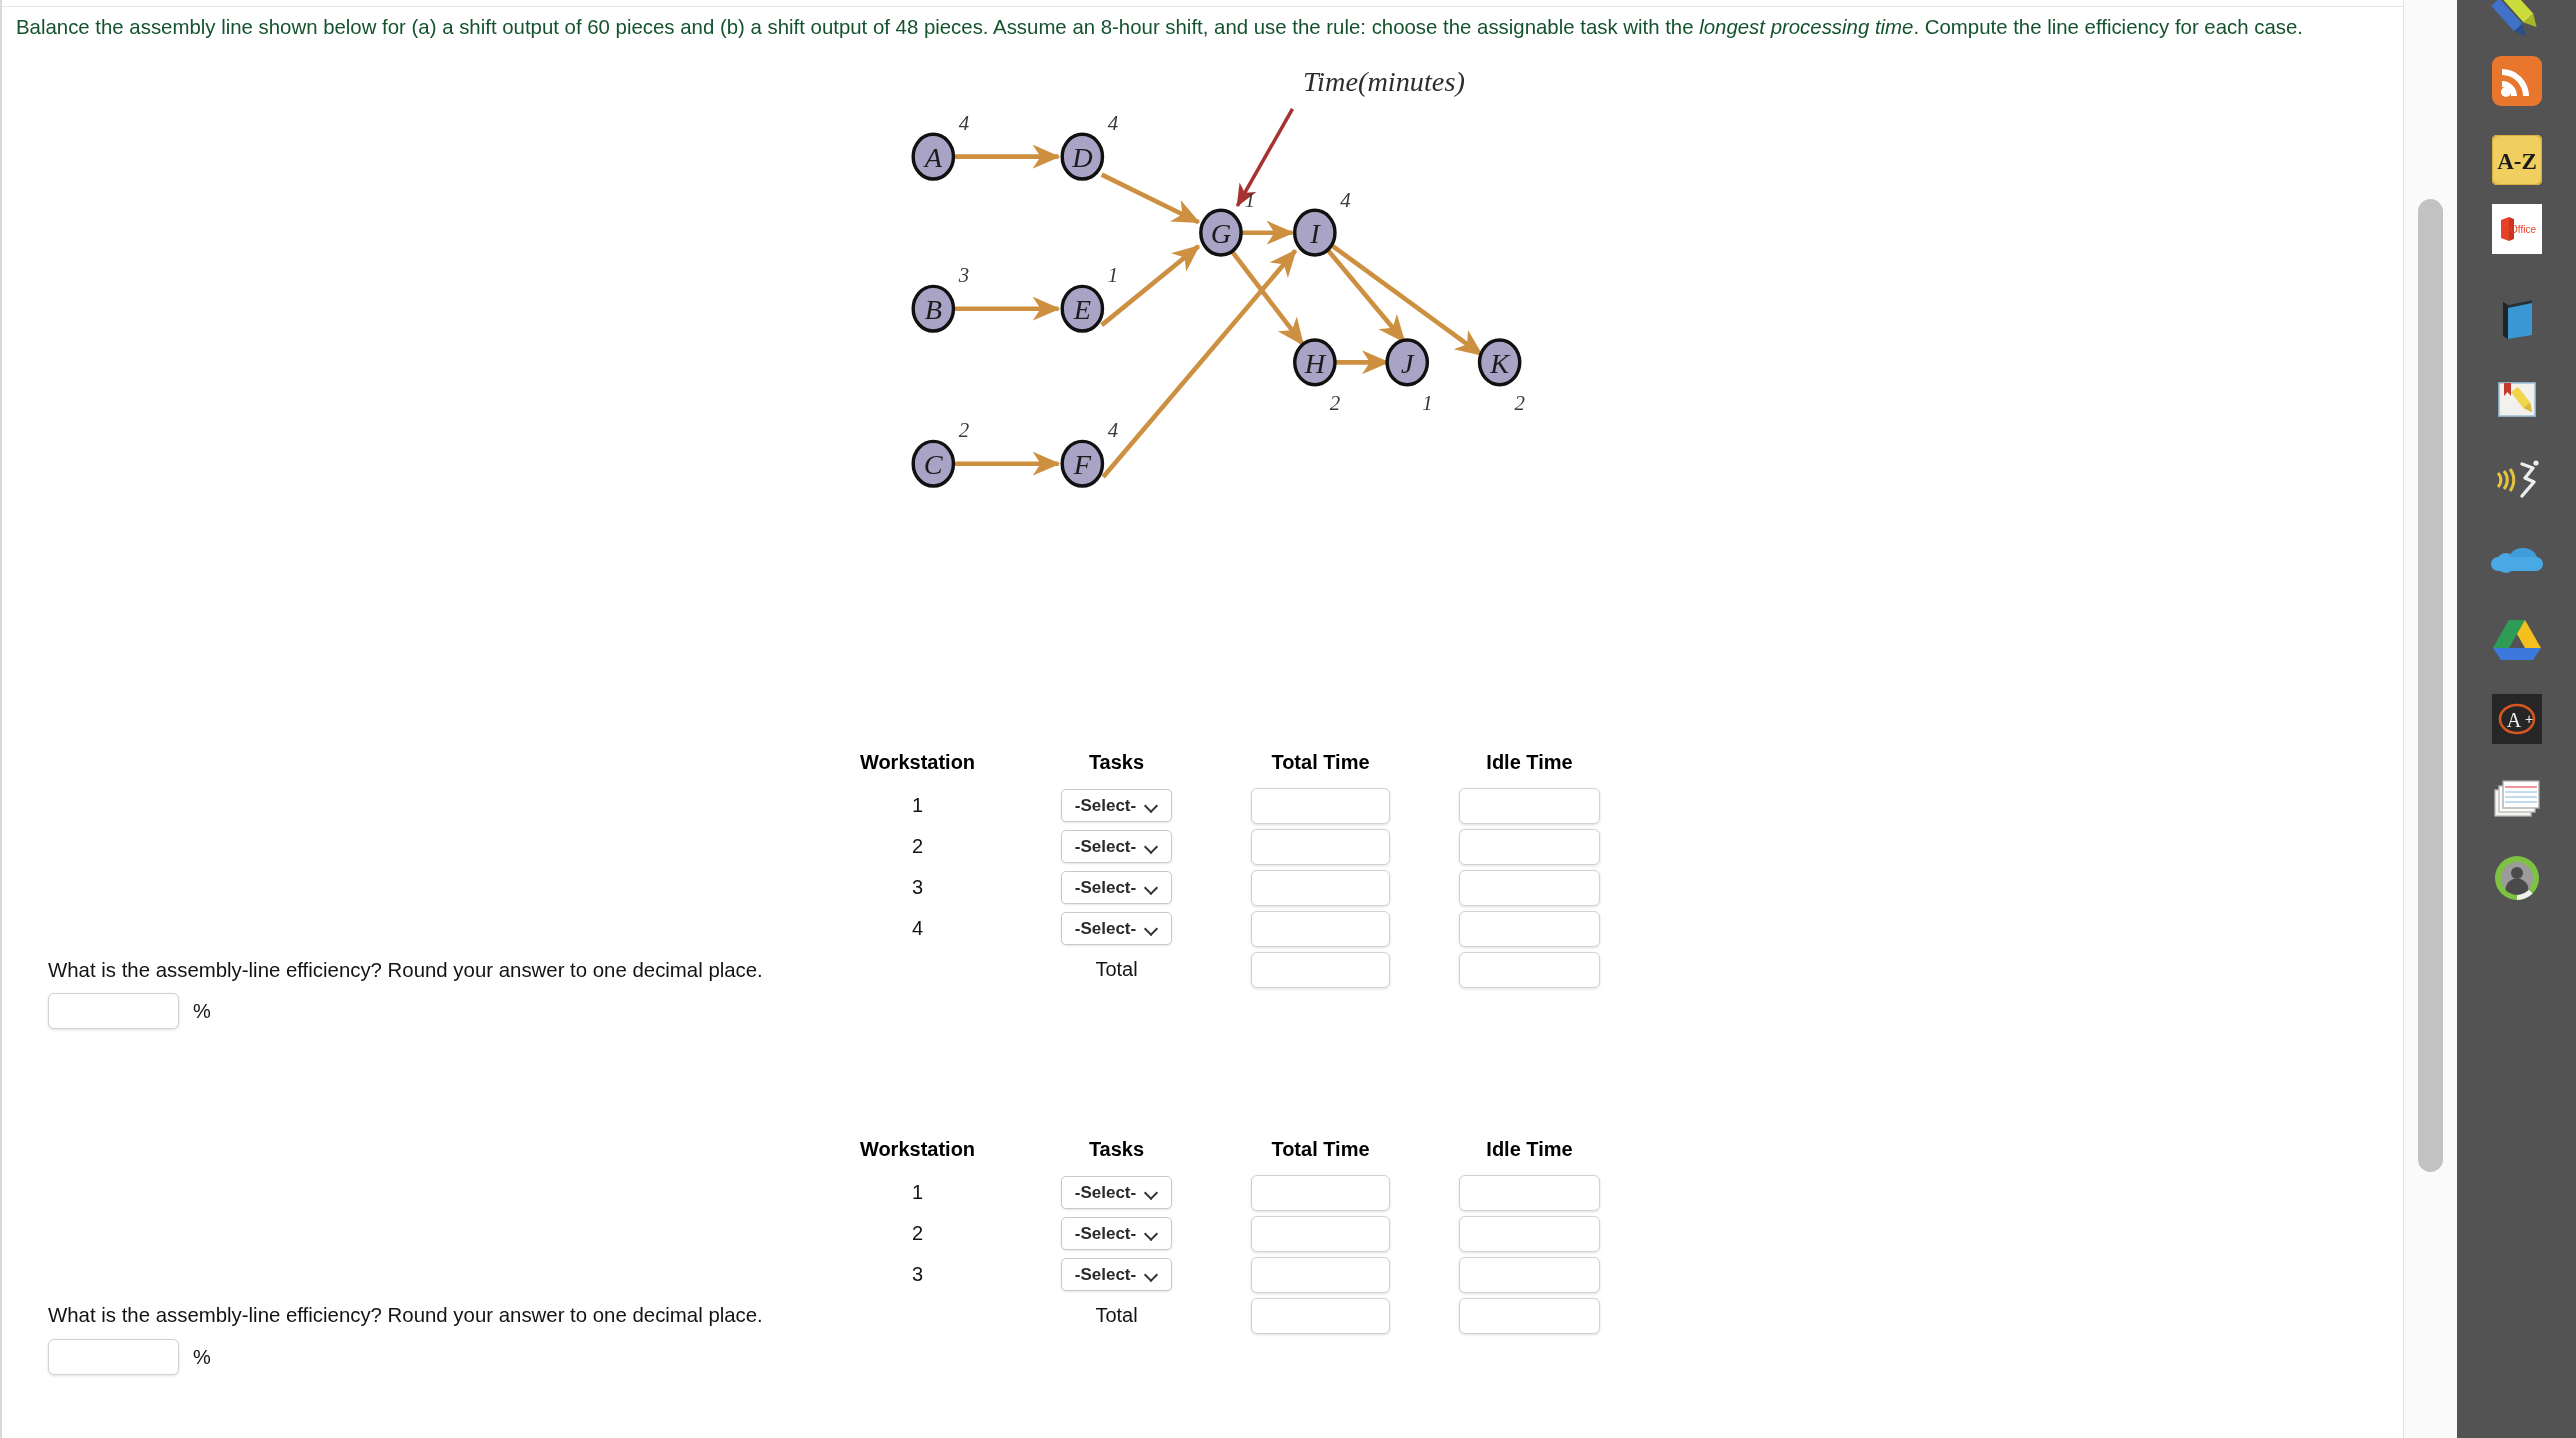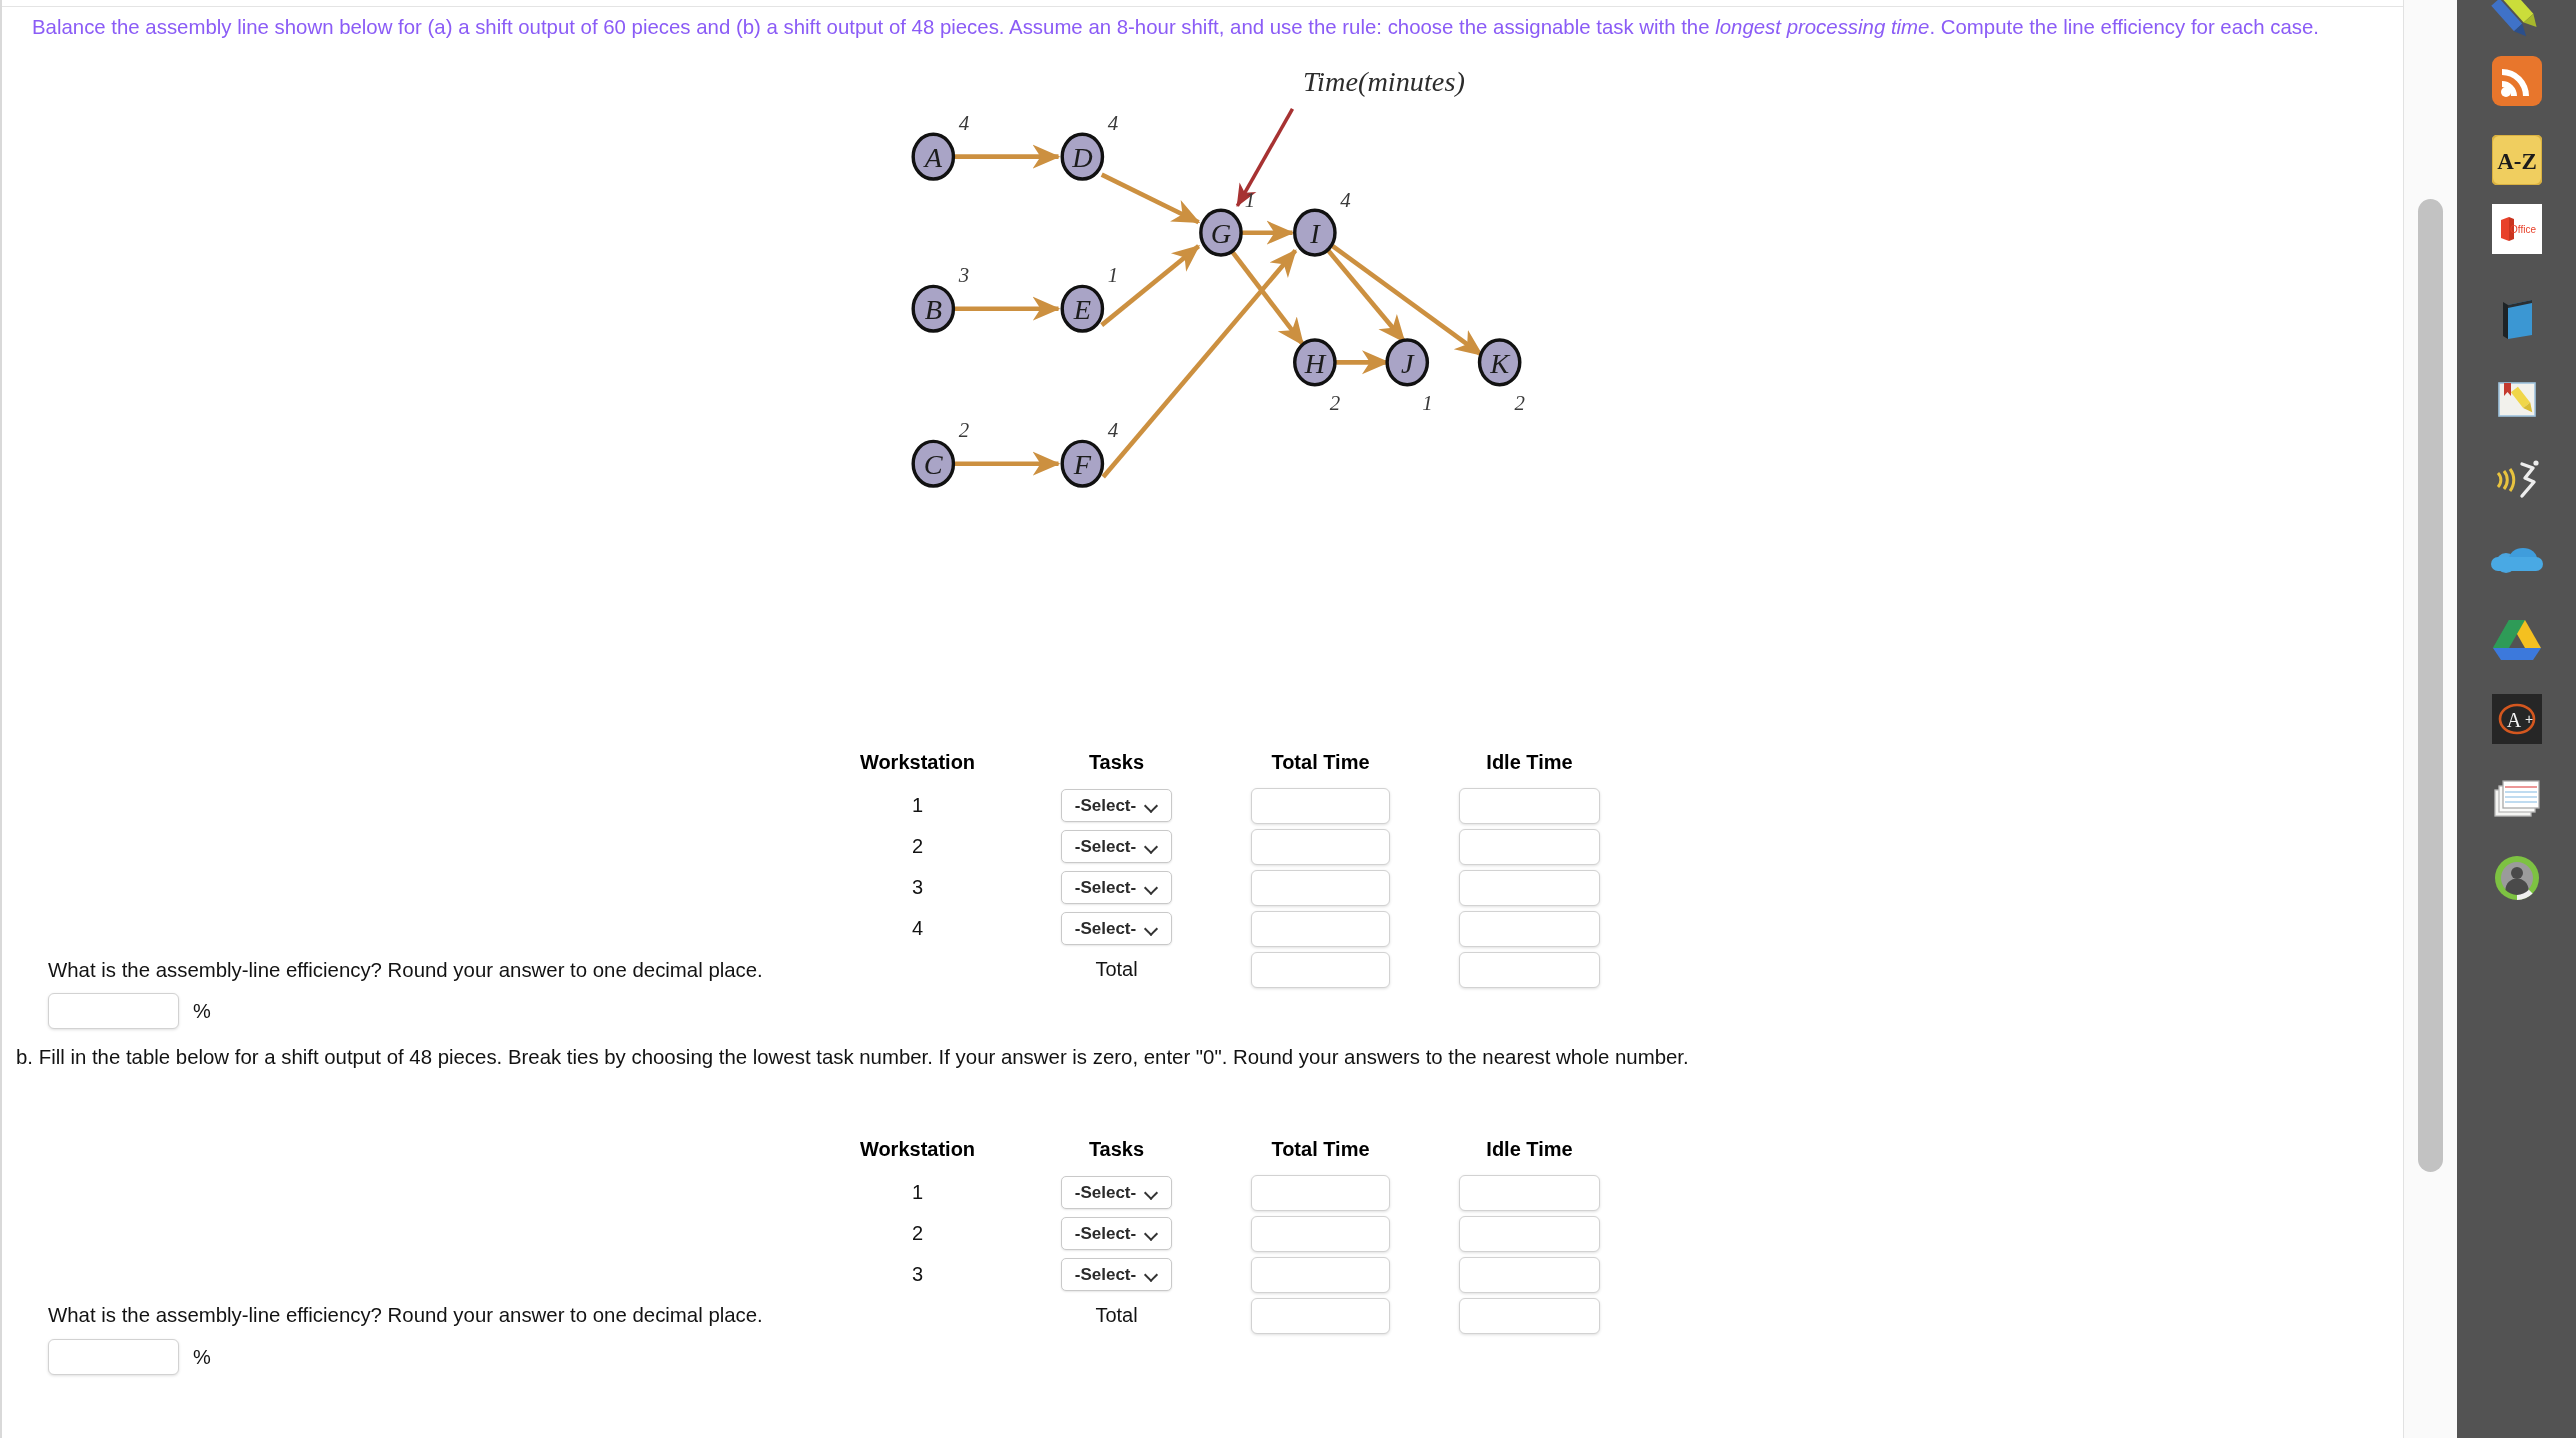--- a/index.html
+++ b/index.html
@@ -23,25 +23,25 @@
   }
 
   
   .top-rule {
     position: absolute; left: 0; top: 6px; width: 2403px; height: 1px;
     background: #e4e4e4;
   }
 
   .prompt {
     position: absolute;
-    left: 30px;
+    left: 14px;
     top: 14px;
     width: 2363px;
     font-size: 20.4px;
-    color: #8b5cf6;
+    color: #14532d;
     line-height: 1.3;
     white-space: nowrap;
   }
   .prompt i { font-style: italic; }
 
   
   #diagram {
     position: absolute;
     left: 824px;
     top: 52px;
@@ -359,21 +359,20 @@
         </tbody>
       </table>
     </div>
 
     <div class="q-text" style="left:46px; top:959px;">What is the assembly-line efficiency? Round your answer to one decimal place.</div>
     <div class="eff-row" style="left:46px; top:993px;">
       <input class="txtbox" type="text" value="" style="">
       <span class="pct">%</span>
     </div>
 
-    <div class="sec-label" style="left:14px; top:1046px;">b. Fill in the table below for a shift output of 48 pieces. Break ties by choosing the lowest task number. If your answer is zero, enter "0". Round your answers to the nearest whole number.</div>
 
     <div class="ws-table" style="left:816px; top:1094px;">
       <table>
         <thead>
           <tr>
             <th class="col-ws">Workstation</th>
             <th class="col-tasks">Tasks</th>
             <th class="col-total">Total Time</th>
             <th class="col-idle">Idle Time</th>
           </tr>

